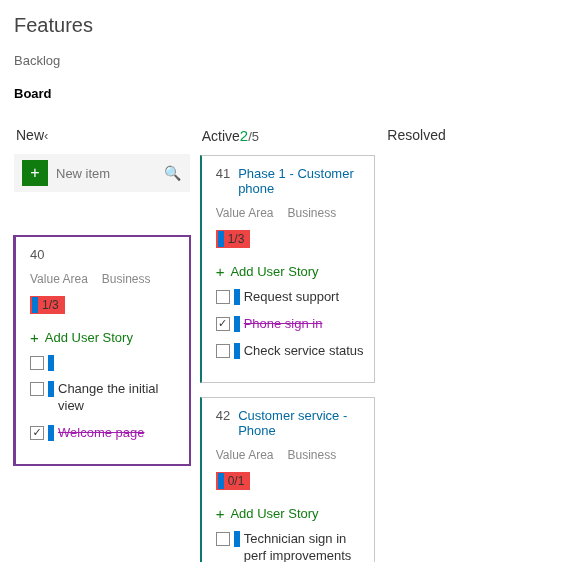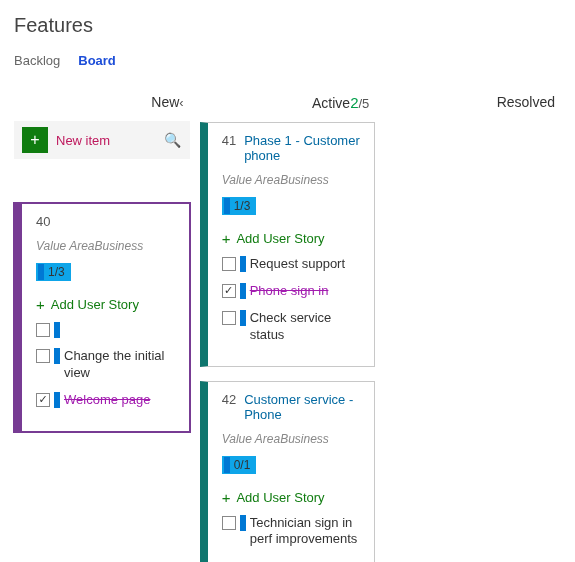--- a/index.html
+++ b/index.html
@@ -1,39 +1,39 @@
 <!DOCTYPE html>
 <html><head>
 <meta charset="utf-8">
 <style>
 * { box-sizing: border-box; margin: 0; padding: 0; }
 body { font-family: "Segoe UI", Arial, sans-serif; font-size: 13px; color: #333; background: #fff; width: 575px; }
 .page { padding: 14px 14px 20px 14px; }
 .page-title { font-size: 20px; font-weight: 400; color: #444; margin-bottom: 16px; }
-.tabs { display: flex; gap: 18px; margin-bottom: 22px; font-size: 13px; color: #666; }
-.tab.active { color: #1d4ed8; font-weight: 600; }
+.tabs { display: flex; gap: 18px; margin-bottom: 22px; font-size: 13px; color: #666; flex-direction: column; }
+.tab.active { color: #000000; font-weight: 600; }
 .columns { display: flex; gap: 10px; }
 .column { flex: 1; min-width: 0; }
-.col-header { display: flex; align-items: baseline; justify-content: flex-end; padding: 4px 6px 10px 2px; border-bottom: 1px solid transparent; font-size: 14px; color: #333; }
+.col-header { display: flex; align-items: baseline; justify-content: flex-start; padding: 4px 6px 10px 2px; border-bottom: 1px solid transparent; font-size: 14px; color: #333; }
 .col-name { font-weight: 400; }
 .col-count { font-size: 13px; color: #555; }
 .col-count .cur { color: #009e49; font-size: 15px; }
 .chev { font-size: 13px; color: #555; }
 .new-item-row { display: flex; align-items: center; gap: 8px; background: #f4f4f4; padding: 6px 8px; margin-bottom: 14px; }
 .plus-btn { width: 26px; height: 26px; background: #107c10; color: #fff; display: flex; align-items: center; justify-content: center; font-size: 16px; line-height: 1; cursor: pointer; }
-.new-item-input { flex: 1; color: #be185d; }
+.new-item-input { flex: 1; color: #737373; }
 .search-icon { color: #444; font-size: 14px; }
 .card { border: 1px solid #c8c8c8; background: #fff; margin-bottom: 14px; position: relative; padding: 10px 10px 12px 14px; }
-.card.purple { border-left: 8px solid #0f766e; }
+.card.purple { border-left: 2px solid #0f766e; }
 .card.selected { outline: 1px solid #773b93; border-color: #773b93; margin-top: 44px; }
 .card-head { display: flex; gap: 8px; margin-bottom: 10px; }
 .card-id { color: #555; }
 .card-title { color: #0369a1; }
-.meta-row { color: #888; font-size: 12px; display: flex; margin-bottom: 10px; font-style: italic; }
-.progress-chip { display: inline-flex; align-items: center; background: #0ea5e9; padding: 1px 6px 1px 2px; font-size: 12px; gap: 4px; }
+.meta-row { color: #888; font-size: 12px; display: flex; gap: 14px; margin-bottom: 10px; }
+.progress-chip { display: inline-flex; align-items: center; background: #ef4444; padding: 1px 6px 1px 2px; font-size: 12px; gap: 4px; }
 .progress-chip .bar { width: 6px; height: 16px; background: #0078d4; display: inline-block; }
 .divider-gap { height: 14px; }
 .add-story { display: flex; align-items: center; gap: 6px; color: #107c10; margin-bottom: 10px; cursor: pointer; }
 .add-story .plus { font-size: 15px; line-height: 1; }
 .story-item { display: flex; align-items: flex-start; gap: 4px; margin-bottom: 10px; }
 .checkbox { width: 14px; height: 14px; border: 1px solid #888; display: inline-flex; align-items: center; justify-content: center; flex-shrink: 0; margin-top: 1px; font-size: 11px; color: #333; }
 .story-bar { width: 6px; height: 16px; background: #0078d4; flex-shrink: 0; }
 .story-label { color: #333; font-size: 13px; line-height: 1.3; }
 .story-label.done { text-decoration: line-through; color: #a21caf; }
 .column.resolved .cards-area { min-height: 300px; }

